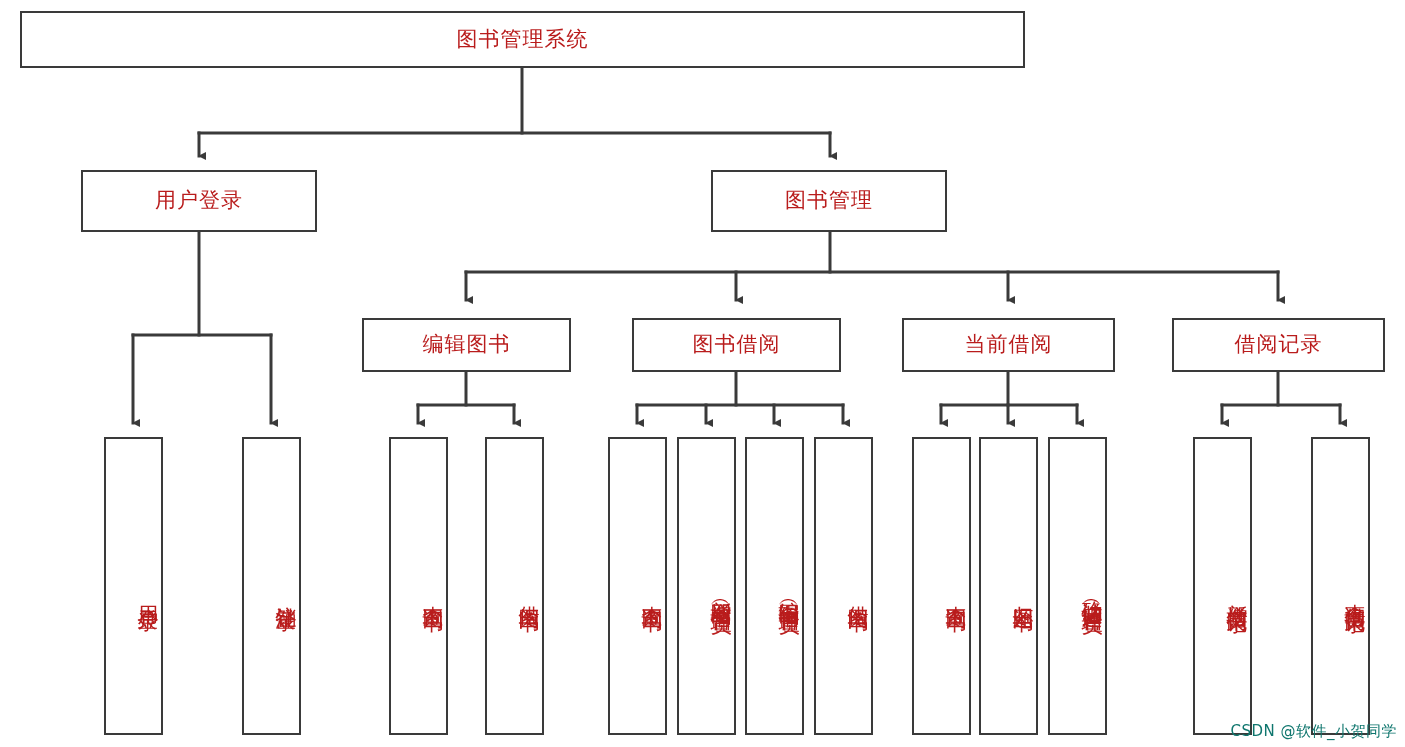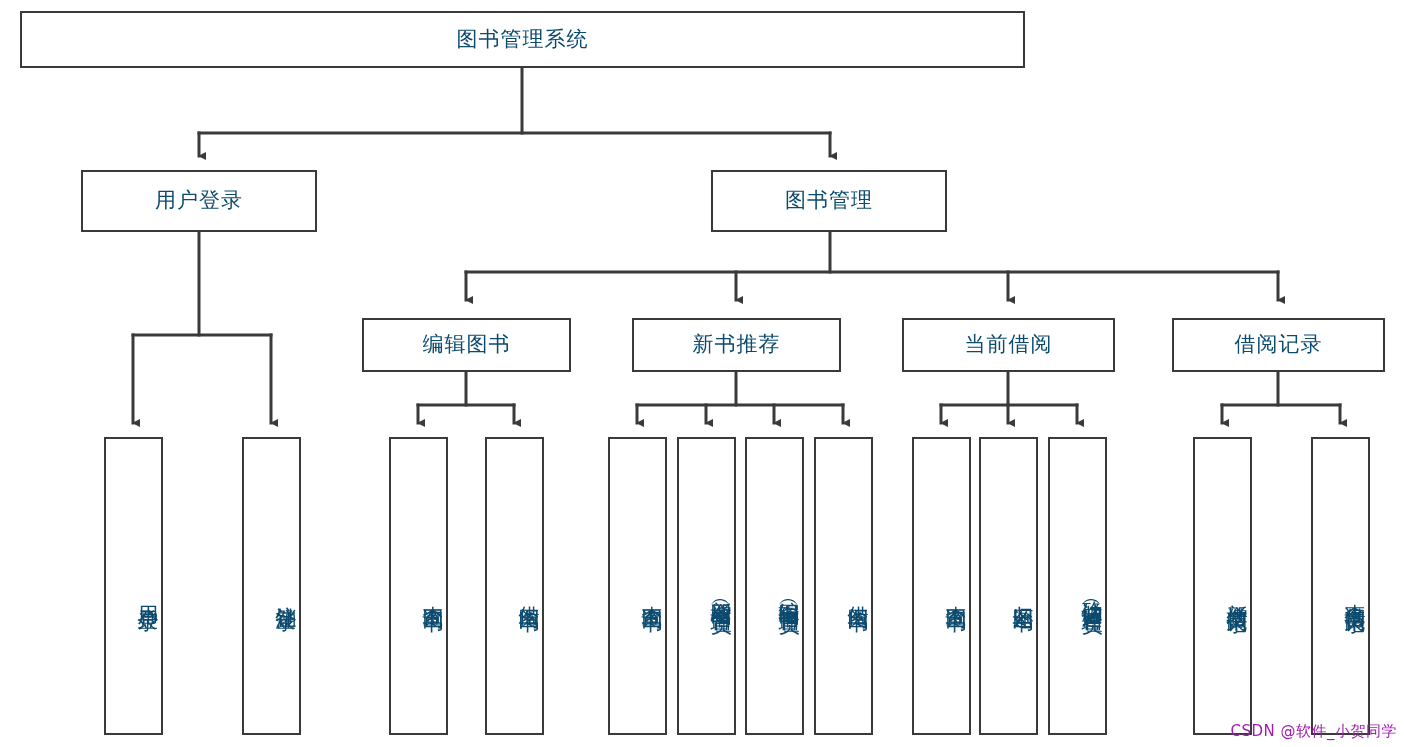--- a/index.html
+++ b/index.html
@@ -27,21 +27,21 @@
     pointer-events: none;
   }
   .node {
     position: absolute;
     box-sizing: border-box;
     background: #ffffff;
     border: 2px solid #3a3a3a;
     display: flex;
     align-items: center;
     justify-content: center;
-    color: #0c4a6e;
+    color: #b91c1c;
     z-index: 2;
   }
   .node.horiz {
     font-size: 21px;
     letter-spacing: 1px;
     line-height: 1.2;
   }
   .node.vert {
     writing-mode: vertical-rl;
     text-orientation: upright;
@@ -60,21 +60,21 @@
   }
   .node .hlabel {
     display: block;
     white-space: nowrap;
   }
   #watermark {
     position: absolute;
     right: 8px;
     bottom: 6px;
     font-size: 15px;
-    color: #a21caf;
+    color: #0f766e;
     letter-spacing: 0.5px;
     z-index: 5;
     white-space: nowrap;
     font-family: "DejaVu Sans", "Liberation Sans", sans-serif;
   }
 </style>
 </head>
 <body>
 
 <div id="canvas">
@@ -137,21 +137,21 @@
     <span class="hlabel">用户登录</span>
   </div>
   <div class="node horiz" style="left:711px; top:170px; width:236px; height:62px;text-align:center;">
     <span class="hlabel">图书管理</span>
   </div>
 
   <div class="node horiz" style="left:362px; top:318px; width:209px; height:54px;">
     <span class="hlabel">编辑图书</span>
   </div>
   <div class="node horiz" style="left:632px; top:318px; width:209px; height:54px;">
-    <span class="hlabel">新书推荐</span>
+    <span class="hlabel">图书借阅</span>
   </div>
   <div class="node horiz" style="left:1172px; top:318px; width:213px; height:54px;">
     <span class="hlabel">借阅记录</span>
   </div>
   <div class="node horiz" style="left:902px; top:318px; width:213px; height:54px;">
     <span class="hlabel">当前借阅</span>
   </div>
 
   <div class="node vert" style="left:104px; top:437px; width:59px; height:298px;">
     <span class="vlabel">用户登录</span>

